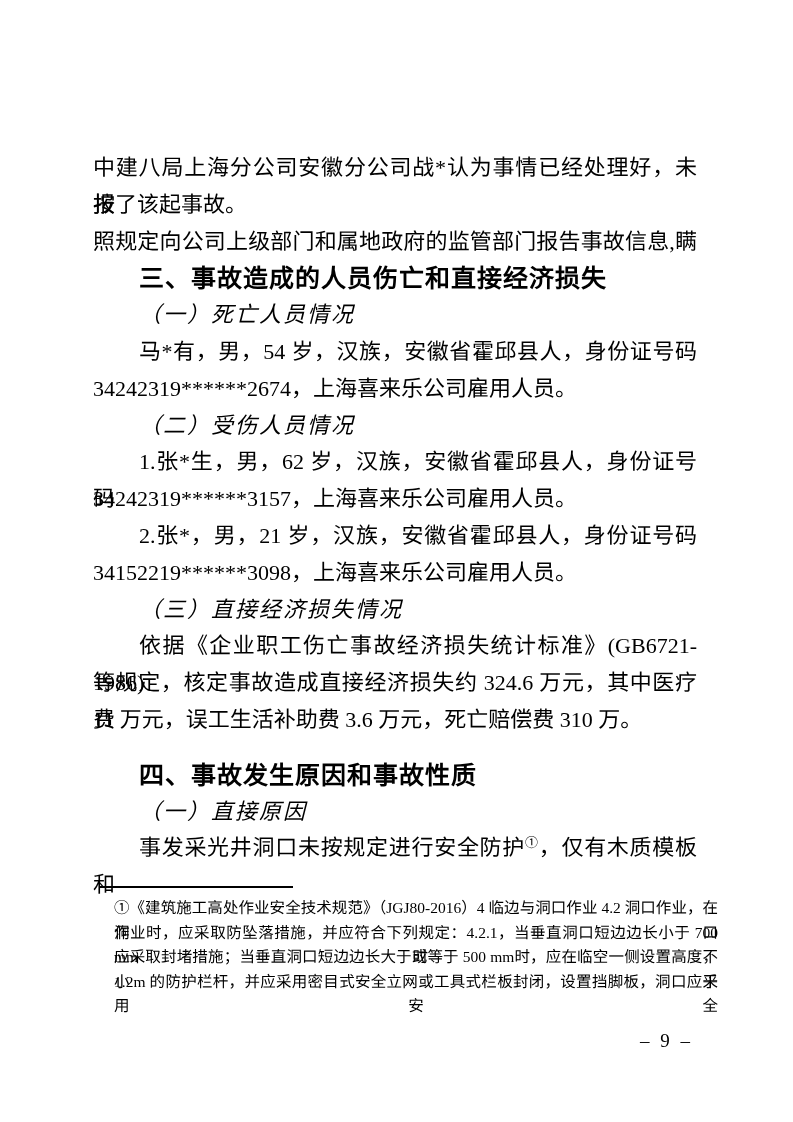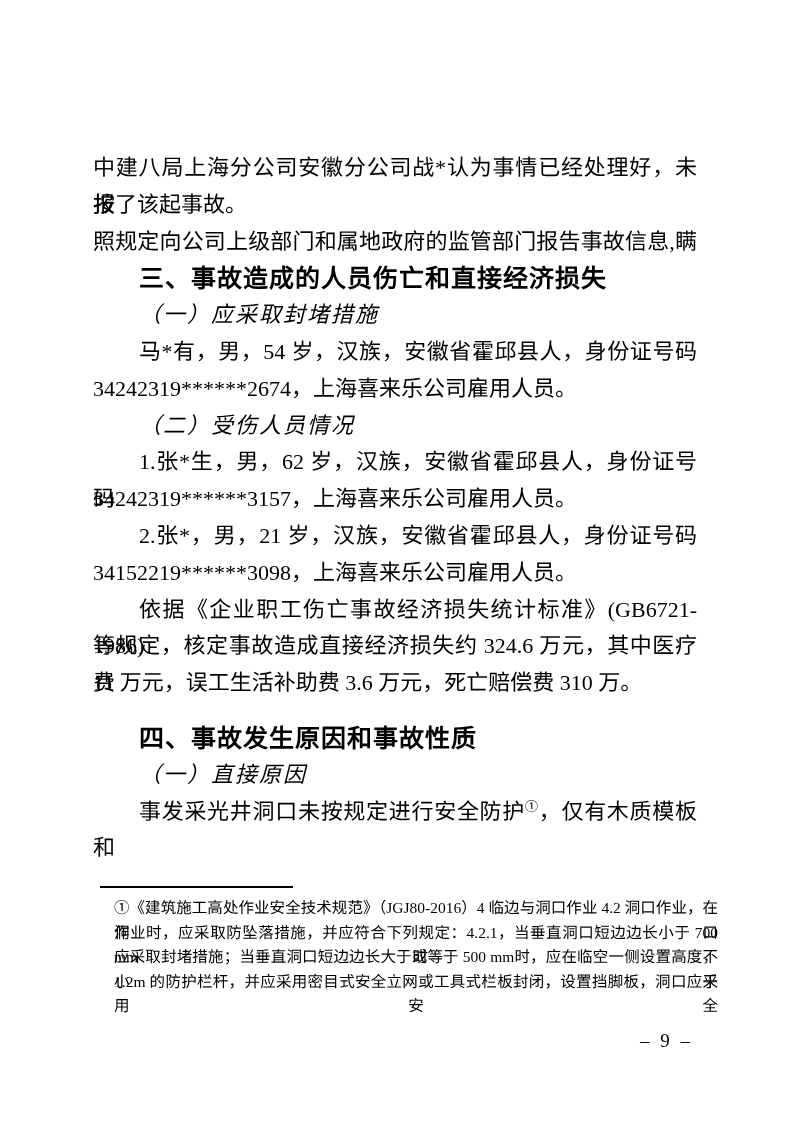--- a/index.html
+++ b/index.html
@@ -87,30 +87,31 @@
 <div class="page">
 
   <div class="content">
 
     <div class="line j">中建八局上海分公司安徽分公司战*认为事情已经处理好，未按</div>
     <div class="line">报了该起事故。</div>
     <div class="line j">照规定向公司上级部门和属地政府的监管部门报告事故信息,瞒</div>
 
     <div class="line h1 indent">三、事故造成的人员伤亡和直接经济损失</div>
 
-    <div class="line h2 indent">（一）应采取封堵措施</div>
+    <div class="line h2 indent">（一）死亡人员情况</div>
     <div class="line j indent">马*有，男，54 岁，汉族，安徽省霍邱县人，身份证号码</div>
     <div class="line">34242319******2674，上海喜来乐公司雇用人员。</div>
 
     <div class="line h2 indent">（二）受伤人员情况</div>
     <div class="line j indent">1.张*生，男，62 岁，汉族，安徽省霍邱县人，身份证号码</div>
     <div class="line">34242319******3157，上海喜来乐公司雇用人员。</div>
     <div class="line j indent">2.张*，男，21 岁，汉族，安徽省霍邱县人，身份证号码</div>
     <div class="line">34152219******3098，上海喜来乐公司雇用人员。</div>
 
+    <div class="line h2 indent">（三）直接经济损失情况</div>
     <div class="line j indent">依据《企业职工伤亡事故经济损失统计标准》(GB6721-1986)</div>
     <div class="line j">等规定，核定事故造成直接经济损失约 324.6 万元，其中医疗费</div>
     <div class="line">11 万元，误工生活补助费 3.6 万元，死亡赔偿费 310 万。</div>
 
     <div class="line h1 indent gap-before">四、事故发生原因和事故性质</div>
 
     <div class="line h2 indent">（一）直接原因</div>
     <div class="line j indent">
       <span>事发采光井洞口未按规定进行安全防护</span><span class="sup">①</span><span>，仅有木质模板和</span>
     </div>

